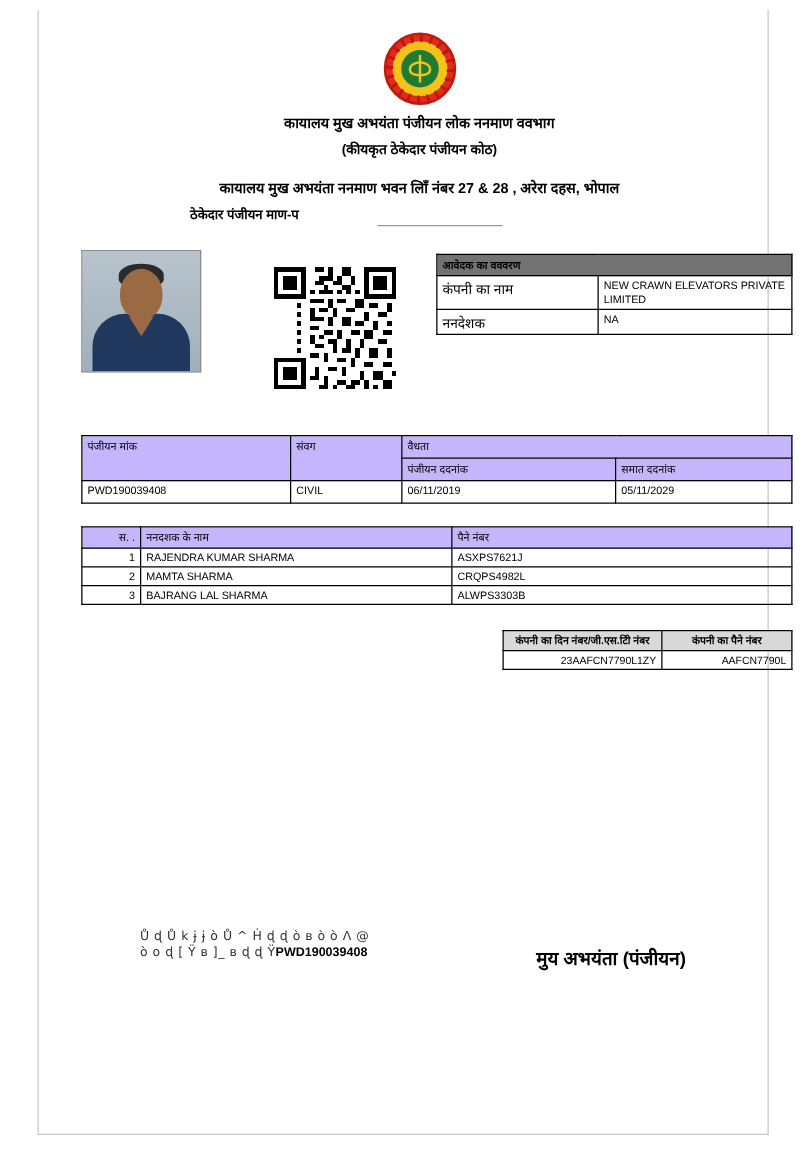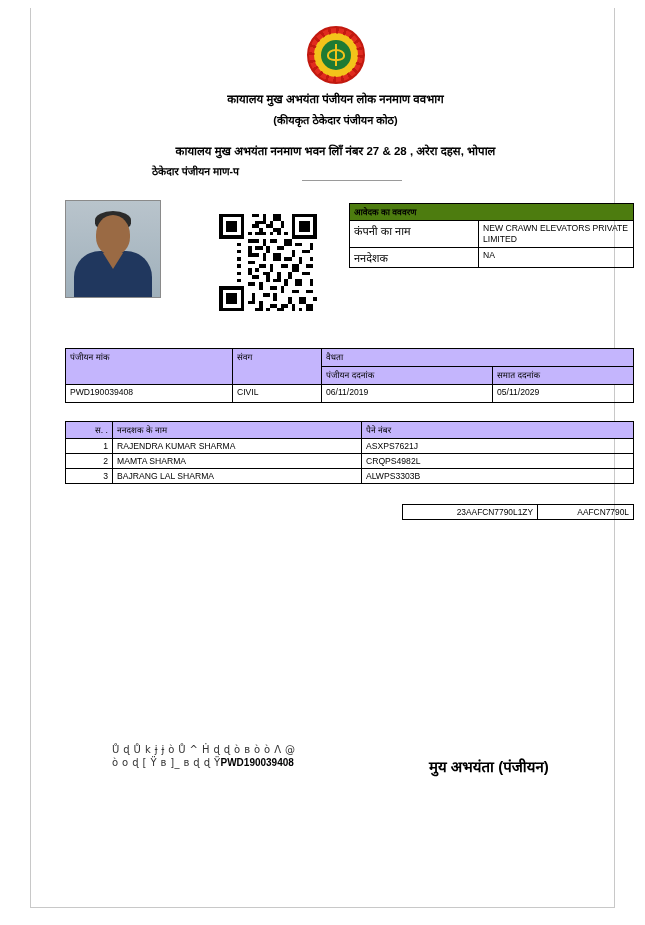--- a/index.html
+++ b/index.html
@@ -235,21 +235,21 @@
   }
 
   
   #applicant-table {
     left: 292px;
     top: 195px;
     width: 285px;
   }
   #applicant-table td.k { width: 120px; }
   #applicant-table tr.top td {
-    background: #4d7c0f;
+    background: #737373;
     font-weight: bold;
   }
   #applicant-table td.v { line-height: 11px; }
 
   
   #registration-table {
     left: 8px;
     top: 340px;
     width: 569px;
   }
@@ -502,20 +502,24 @@
     <tr>
       <td class="sn">3</td>
       <td class="nm">BAJRANG LAL SHARMA</td>
       <td>ALWPS3303B</td>
     </tr>
   </tbody>
       </table>
 
   <table class="doc" id="tax-table">
     <tbody>
+          <tr>
+      <th style="width:118px">कंपनी का दिन नंबर/जी.एस.टिी नंबर</th>
+      <th>कंपनी का पैने नंबर</th>
+    </tr>
     <tr>
       <td>23AAFCN7790L1ZY</td>
       <td>AAFCN7790L</td>
     </tr>
   </tbody>
       </table>
 
   <div class="footer-left">
     <div>Ů ɖ Ů     k     ɉ ɉ ò  Ů ^ Ḣ ɖ    ɖ   ò  ʙ ò   ò Λ @</div>
     <div><span>ò o ɖ     [ Ÿ  ʙ ]_ ʙ ɖ ɖ  Ÿ</span><b>PWD190039408</b></div>

